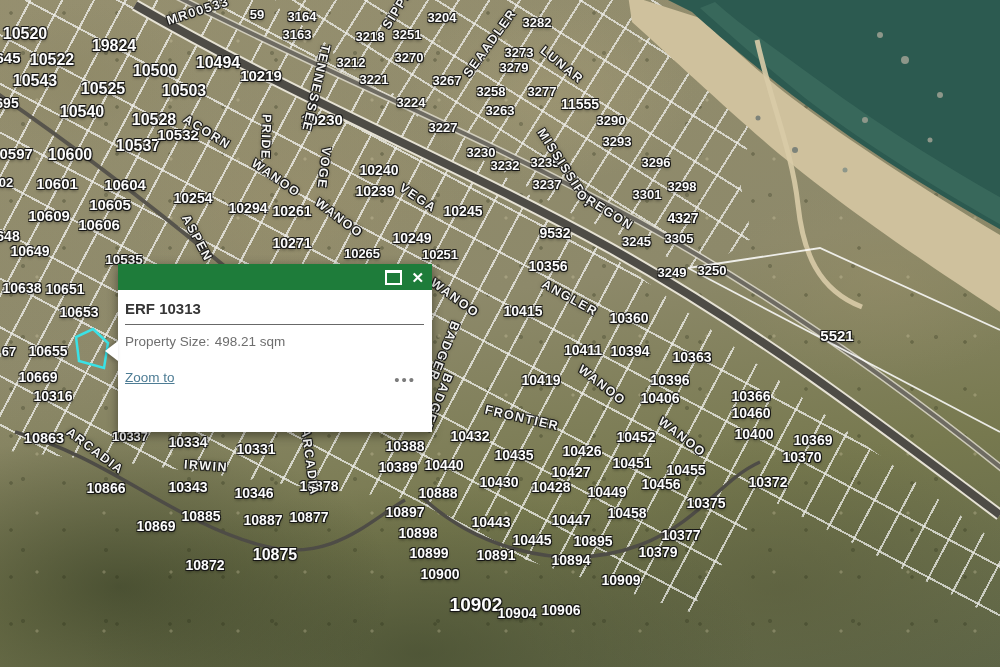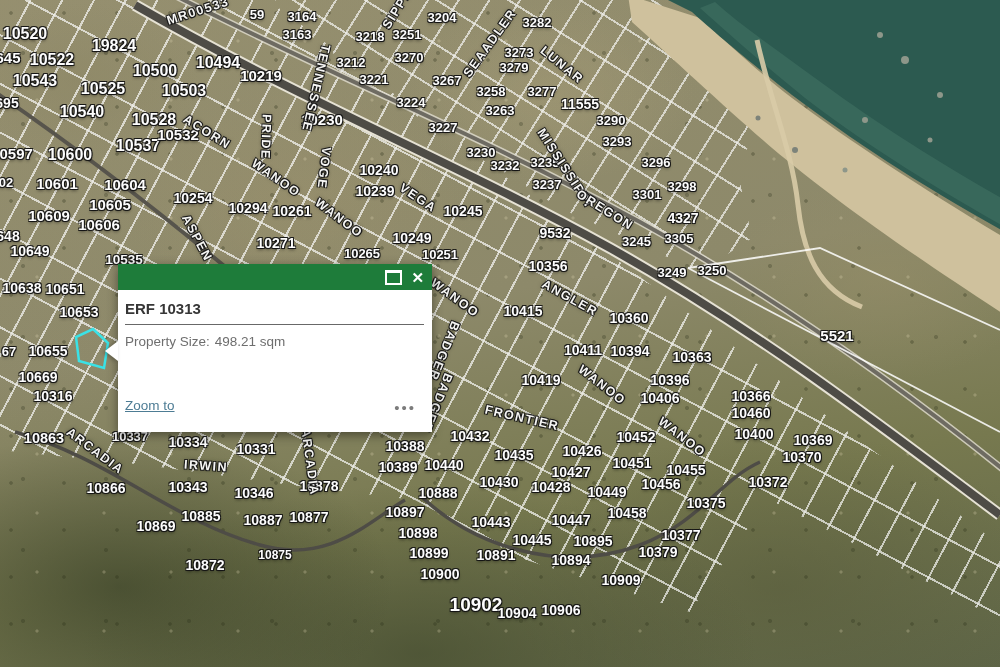--- a/index.html
+++ b/index.html
@@ -56,21 +56,21 @@
   .hdr-btn{display:inline-flex;align-items:center;justify-content:center;cursor:pointer;}
   .maxi{width:13px;height:10px;border:2px solid #fff;border-top-width:3px;}
   .closex{color:#fff;font-size:15px;font-weight:bold;line-height:1;}
   .popup-body{padding:7px 8px 6px 7px;}
   .popup-title{margin:3px 0 7px 0;font-size:15px;font-weight:bold;color:#363636;}
   .popup-divider{height:0;border-top:1.5px solid #686868;margin:0 0 8px 0;}
   .pfield{font-size:13.5px;color:#6e6e6e;line-height:18px;}
   .pfield .flabel{margin-right:5px;}
   .popup-footer{display:flex;justify-content:space-between;align-items:flex-end;
     margin-top:19px;padding-right:8px;}
-  .zoomto{font-size:13.5px;text-decoration:underline;cursor:pointer;margin-top:28px;}
+  .zoomto{font-size:13.5px;text-decoration:underline;cursor:pointer;}
   .moredots{font-size:15px;letter-spacing:2px;color:#7c7c7c;line-height:10px;cursor:pointer;}
 </style>
 </head>
 <body>
 
 <div id="stage">
   <div class="terrain"></div>
   <div class="speckle"></div>
   <div class="grid gridA"></div>
   <div class="grid gridB"></div>
@@ -152,21 +152,21 @@
       <span class="plabel" style="left: 248px; top: 208px; font-size: 14px; transform: translate(-50%, -50%);">10294</span>
       <span class="plabel" style="left: 261px; top: 75px; font-size: 15px; transform: translate(-50%, -50%);">10219</span>
       <span class="plabel" style="left: 322px; top: 119px; font-size: 15px; transform: translate(-50%, -50%);">10230</span>
       <span class="plabel" style="left: 379px; top: 170px; font-size: 14px; transform: translate(-50%, -50%);">10240</span>
       <span class="plabel" style="left: 375px; top: 191px; font-size: 14px; transform: translate(-50%, -50%);">10239</span>
       <span class="plabel" style="left: 463px; top: 211px; font-size: 14px; transform: translate(-50%, -50%);">10245</span>
       <span class="plabel" style="left: 292px; top: 211px; font-size: 14px; transform: translate(-50%, -50%);">10261</span>
       <span class="plabel" style="left: 412px; top: 238px; font-size: 14px; transform: translate(-50%, -50%);">10249</span>
       <span class="plabel" style="left: 440px; top: 254px; font-size: 13px; transform: translate(-50%, -50%);">10251</span>
       <span class="plabel" style="left: 362px; top: 253px; font-size: 13px; transform: translate(-50%, -50%);">10265</span>
-      <span class="plabel" style="left: 276px; top: 243px; font-size: 14px; transform: translate(-50%, -50%);">10271</span>
+      <span class="plabel" style="left: 292px; top: 243px; font-size: 14px; transform: translate(-50%, -50%);">10271</span>
       <span class="plabel" style="left: 555px; top: 233px; font-size: 14px; transform: translate(-50%, -50%);">9532</span>
       <span class="plabel" style="left: 548px; top: 266px; font-size: 14px; transform: translate(-50%, -50%);">10356</span>
       <span class="plabel" style="left: 257px; top: 14px; font-size: 13px; transform: translate(-50%, -50%);">59</span>
       <span class="plabel" style="left: 302px; top: 16px; font-size: 13px; transform: translate(-50%, -50%);">3164</span>
       <span class="plabel" style="left: 297px; top: 34px; font-size: 13px; transform: translate(-50%, -50%);">3163</span>
       <span class="plabel" style="left: 370px; top: 36px; font-size: 13px; transform: translate(-50%, -50%);">3218</span>
       <span class="plabel" style="left: 351px; top: 62px; font-size: 13px; transform: translate(-50%, -50%);">3212</span>
       <span class="plabel" style="left: 374px; top: 79px; font-size: 13px; transform: translate(-50%, -50%);">3221</span>
       <span class="plabel" style="left: 411px; top: 102px; font-size: 13px; transform: translate(-50%, -50%);">3224</span>
       <span class="plabel" style="left: 443px; top: 127px; font-size: 13px; transform: translate(-50%, -50%);">3227</span>
@@ -213,21 +213,21 @@
       <span class="plabel" style="left: 188px; top: 442px; font-size: 14px; transform: translate(-50%, -50%);">10334</span>
       <span class="plabel" style="left: 256px; top: 449px; font-size: 14px; transform: translate(-50%, -50%);">10331</span>
       <span class="plabel" style="left: 188px; top: 487px; font-size: 14px; transform: translate(-50%, -50%);">10343</span>
       <span class="plabel" style="left: 254px; top: 493px; font-size: 14px; transform: translate(-50%, -50%);">10346</span>
       <span class="plabel" style="left: 106px; top: 488px; font-size: 14px; transform: translate(-50%, -50%);">10866</span>
       <span class="plabel" style="left: 156px; top: 526px; font-size: 14px; transform: translate(-50%, -50%);">10869</span>
       <span class="plabel" style="left: 201px; top: 516px; font-size: 14px; transform: translate(-50%, -50%);">10885</span>
       <span class="plabel" style="left: 263px; top: 520px; font-size: 14px; transform: translate(-50%, -50%);">10887</span>
       <span class="plabel" style="left: 309px; top: 517px; font-size: 14px; transform: translate(-50%, -50%);">10877</span>
       <span class="plabel" style="left: 205px; top: 565px; font-size: 14px; transform: translate(-50%, -50%);">10872</span>
-      <span class="plabel" style="left: 275px; top: 555px; font-size: 12px; transform: translate(-50%, -50%);">10875</span>
+      <span class="plabel" style="left: 275px; top: 555px; font-size: 16px; transform: translate(-50%, -50%);">10875</span>
       <span class="plabel" style="left: 319px; top: 486px; font-size: 14px; transform: translate(-50%, -50%);">10878</span>
       <span class="plabel" style="left: 405px; top: 446px; font-size: 14px; transform: translate(-50%, -50%);">10388</span>
       <span class="plabel" style="left: 398px; top: 467px; font-size: 14px; transform: translate(-50%, -50%);">10389</span>
       <span class="plabel" style="left: 444px; top: 465px; font-size: 14px; transform: translate(-50%, -50%);">10440</span>
       <span class="plabel" style="left: 499px; top: 482px; font-size: 14px; transform: translate(-50%, -50%);">10430</span>
       <span class="plabel" style="left: 470px; top: 436px; font-size: 14px; transform: translate(-50%, -50%);">10432</span>
       <span class="plabel" style="left: 514px; top: 455px; font-size: 14px; transform: translate(-50%, -50%);">10435</span>
       <span class="plabel" style="left: 582px; top: 451px; font-size: 14px; transform: translate(-50%, -50%);">10426</span>
       <span class="plabel" style="left: 571px; top: 472px; font-size: 14px; transform: translate(-50%, -50%);">10427</span>
       <span class="plabel" style="left: 551px; top: 487px; font-size: 14px; transform: translate(-50%, -50%);">10428</span>

